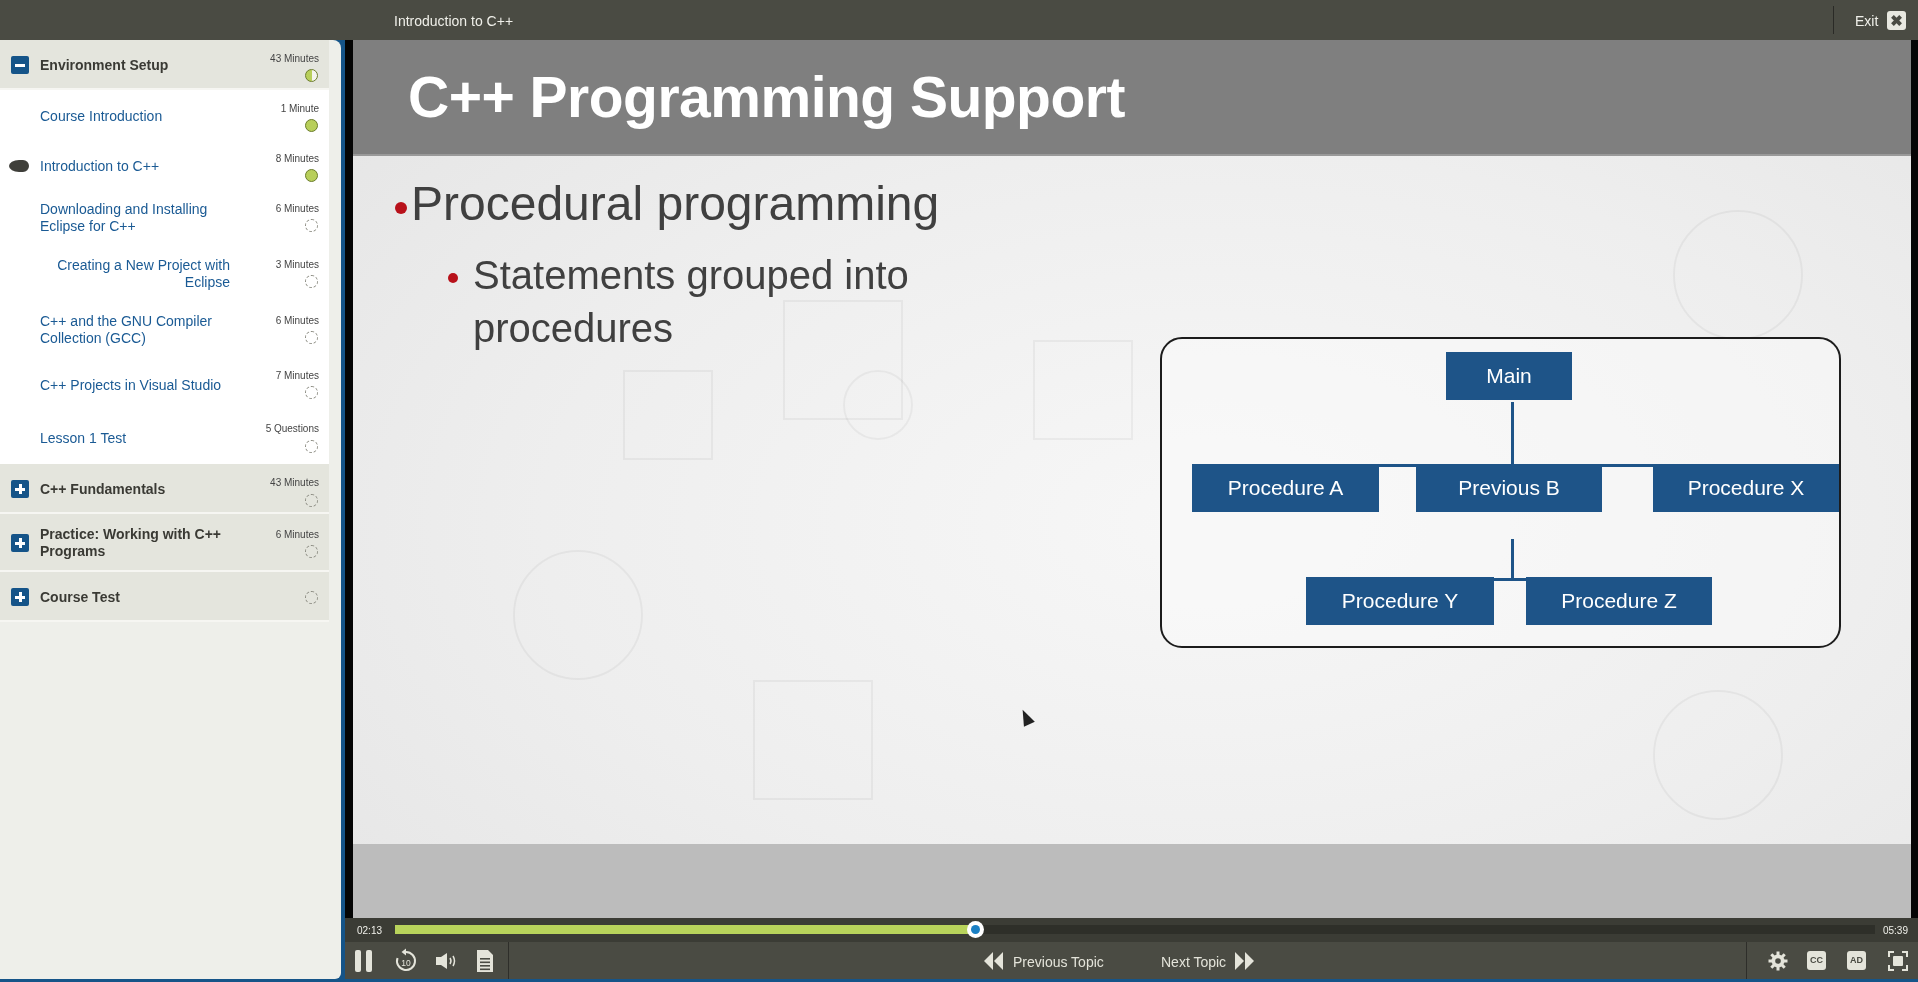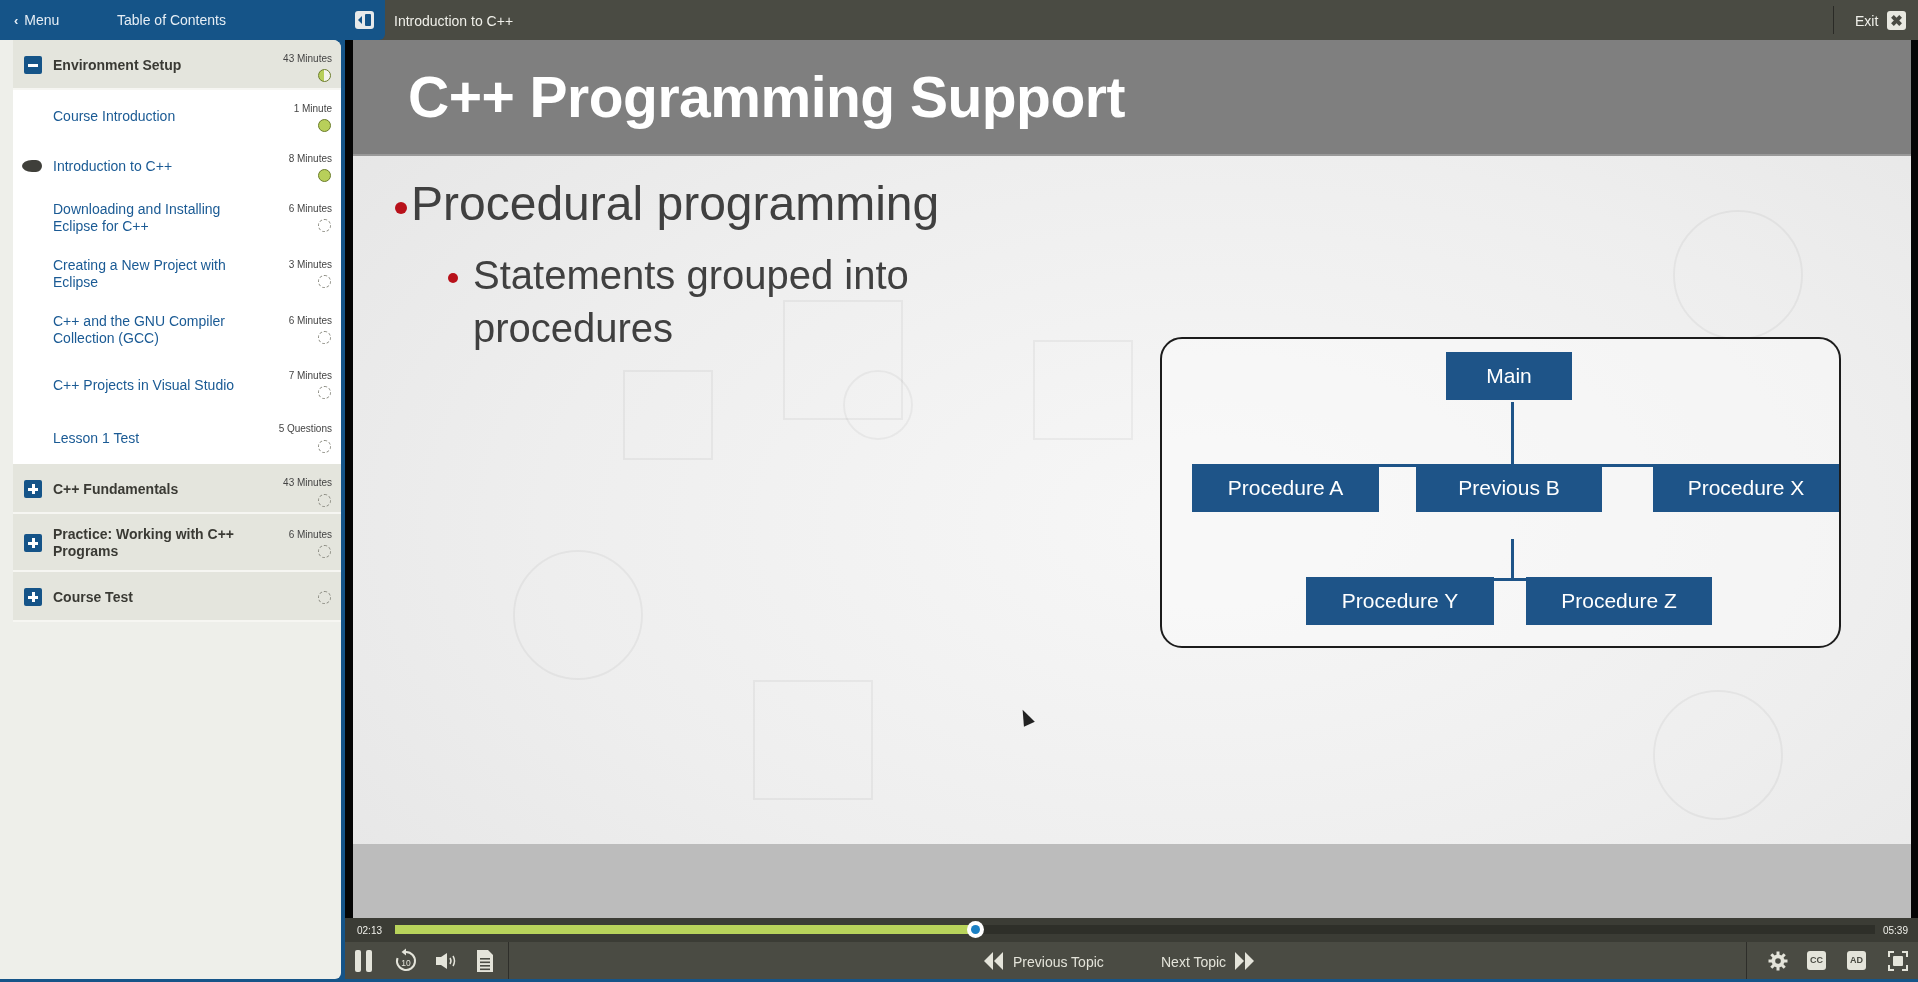--- a/index.html
+++ b/index.html
@@ -16,21 +16,21 @@
   .collapse-btn::before { content: ""; position: absolute; left: 10px; top: 3px; width: 6px; height: 12px; background: #155488; border-radius: 1px; }
   .collapse-btn::after { content: ""; position: absolute; left: 3px; top: 5px; width: 0; height: 0; border-top: 4px solid transparent; border-bottom: 4px solid transparent; border-right: 4px solid #155488; }
   .page-title { position: absolute; left: 394px; top: 13px; color: #f0f0ea; font-size: 14px; }
   .exit-divider { position: absolute; left: 1833px; top: 6px; width: 1px; height: 28px; background: #2a2a26; }
   .exit-label { position: absolute; left: 1855px; top: 13px; color: #f0f0ea; font-size: 14px; cursor: pointer; }
   .exit-x { position: absolute; left: 1887px; top: 11px; width: 19px; height: 19px; background: #e8e8e0; border-radius: 3px; color: #4a4b43; font-size: 15px; font-weight: bold; text-align: center; line-height: 19px; }
 
   
   .sidebar { position: absolute; left: 0; top: 40px; width: 345px; height: 942px; background: #155488; }
   .sb-panel { position: absolute; left: 0; top: 0; width: 341px; height: 939px; background: #eeefea; border-radius: 0 8px 6px 0; overflow: hidden; }
-  .sb-list { position: absolute; left: 13px; top: 0; width: 329px; }
+  .sb-list { position: absolute; left: 0; top: 0; width: 329px; }
   .sec { position: relative; background: #e4e5dd; border-bottom: 2px solid #f6f6f2; }
   .sec .toggle { position: absolute; left: 11px; width: 18px; height: 18px; background: #155488; border-radius: 2px; }
   .sec .toggle.minus::after { content: ""; position: absolute; left: 4px; top: 8px; width: 10px; height: 3px; background: #fff; }
   .sec .toggle.plus::before { content: ""; position: absolute; left: 4px; top: 8px; width: 10px; height: 3px; background: #fff; }
   .sec .toggle.plus::after { content: ""; position: absolute; left: 7.5px; top: 4px; width: 3px; height: 10px; background: #fff; }
   .sec .label { position: absolute; left: 40px; color: #3a3a34; font-weight: bold; font-size: 14px; line-height: 17px; width: 190px; }
   .dur { position: absolute; right: 10px; color: #444; font-size: 10px; text-align: right; white-space: nowrap; }
   .stat { position: absolute; right: 11px; width: 13px; height: 13px; border-radius: 50%; }
   .stat.done { background: #b8cf5a; border: 1px solid #6c7d2c; }
   .stat.none { border: 1px dashed #8a8a80; background: transparent; }
@@ -76,27 +76,20 @@
   .icon-box { position: absolute; top: 9px; width: 19px; height: 19px; background: #e4e4da; border-radius: 3px; color: #4a4b43; font-size: 9px; font-weight: bold; text-align: center; line-height: 19px; }
   .bottom-edge { position: absolute; left: 0; top: 979px; width: 1918px; height: 3px; background: #155488; }
   .cursor { position: absolute; left: 1020px; top: 709px; width: 0; height: 0; border-left: 6px solid transparent; border-right: 6px solid transparent; border-bottom: 16px solid #222; transform: rotate(-25deg); }
 </style>
 </head>
 <body>
 
 <div class="app">
 
   <div class="topbar">
-    <div class="sb-head">
-      <div class="menu-btn">
-        <span class="chev">‹</span><span>Menu</span>
-      </div>
-      <div class="toc-title">Table of Contents</div>
-      <div class="collapse-btn"></div>
-    </div>
     <div class="page-title">Introduction to C++</div>
     <div class="exit-divider"></div>
     <div class="exit-label">Exit</div>
     <div class="exit-x">✖</div>
   </div>
 
   <div class="sidebar">
     <div class="sb-panel">
       <div class="sb-list">
 
@@ -120,21 +113,21 @@
           <div class="stat done" style="top:29px;"></div>
         </div>
 
         <div class="item" style="height:56px;">
           <div class="label" style="top:11px;">Downloading and Installing Eclipse for C++</div>
           <div class="dur" style="top:13px;">6 Minutes</div>
           <div class="stat none" style="top:29px;"></div>
         </div>
 
         <div class="item" style="height:56px;">
-          <div class="label" style="top:11px;">Creating a New Project with Eclipse</div>
+          <div class="label" style="top:11px;text-align:right;">Creating a New Project with Eclipse</div>
           <div class="dur" style="top:13px;">3 Minutes</div>
           <div class="stat none" style="top:29px;"></div>
         </div>
 
         <div class="item" style="height:56px;">
           <div class="label" style="top:11px;">C++ and the GNU Compiler Collection (GCC)</div>
           <div class="dur" style="top:13px;">6 Minutes</div>
           <div class="stat none" style="top:29px;"></div>
         </div>
 

